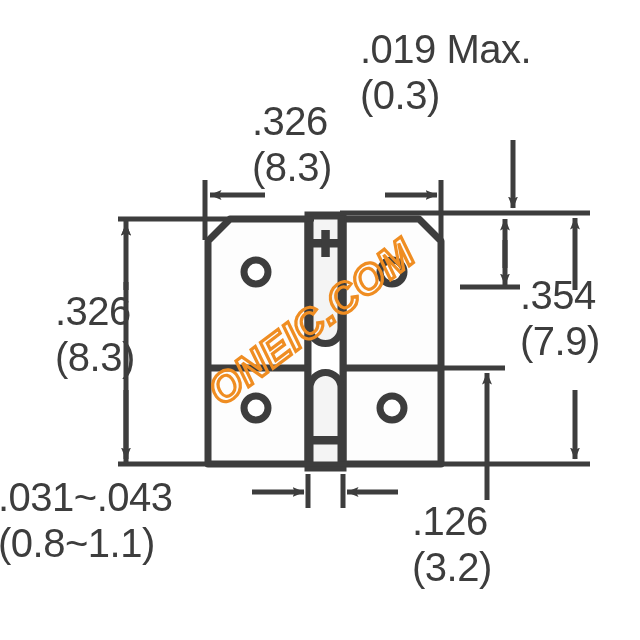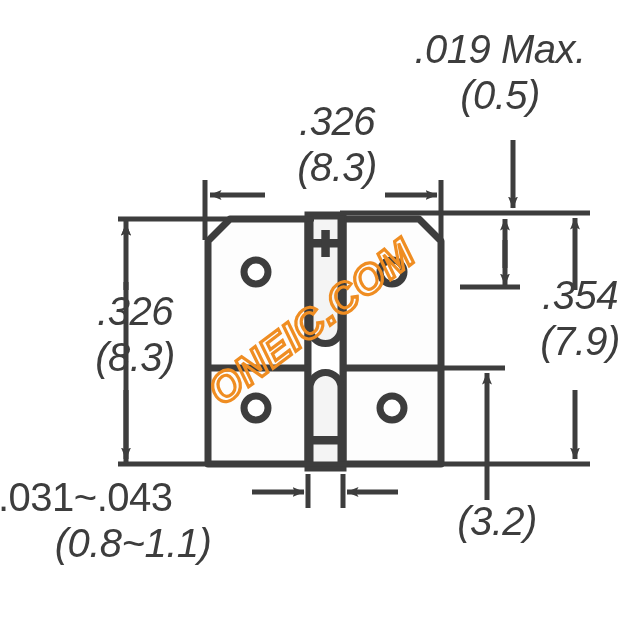--- a/index.html
+++ b/index.html
@@ -14,21 +14,21 @@
   .dim-text{
     position:absolute;
     font-family:"Liberation Sans", sans-serif;
     color:#3d3d3d;
     font-size:40px;
     line-height:46px;
     white-space:nowrap;
     letter-spacing:-0.5px;
   }
   .dim-text .ln{display:block;}
-  .ctr{text-align:center;font-style:italic;}
+  .ctr{}
   #t-top-center{left:252px;top:98px;width:170px;}
   #t-top-right{left:360px;top:26px;width:280px;}
   #t-left{left:55px;top:288px;width:160px;}
   #t-right{left:520px;top:272px;width:120px;}
   #t-bottom-left{left:-2px;top:474px;width:270px;}
   #t-bottom-right{left:412px;top:498px;width:170px;}
 </style>
 </head>
 <body>
 
@@ -117,35 +117,36 @@
     </g>
   </svg>
 
   <div class="dim-text ctr" id="t-top-center">
     <span class="ln">.326</span>
     <span class="ln">(8.3)</span>
   </div>
 
   <div class="dim-text ctr" id="t-top-right">
     <span class="ln">.019 Max.</span>
-    <span class="ln">(0.5)</span>
+    <span class="ln">(0.3)</span>
   </div>
 
   <div class="dim-text ctr" id="t-left">
     <span class="ln">.326</span>
     <span class="ln">(8.3)</span>
   </div>
 
   <div class="dim-text ctr" id="t-right">
     <span class="ln">.354</span>
     <span class="ln">(7.9)</span>
   </div>
 
   <div class="dim-text" id="t-bottom-left">
     <span class="ln">.031~.043</span>
     <span class="ln ctr">(0.8~1.1)</span>
   </div>
 
   <div class="dim-text ctr" id="t-bottom-right">
+    <span class="ln">.126</span>
     <span class="ln">(3.2)</span>
   </div>
 
 </div>
 
 </body></html>

